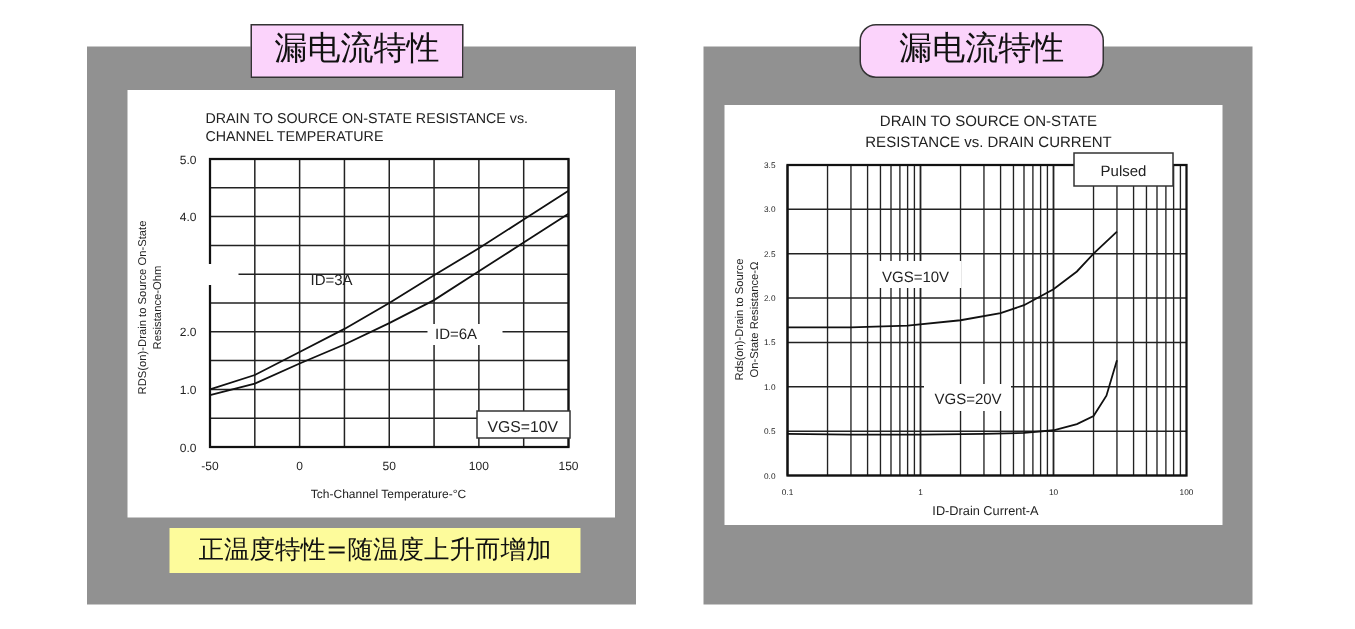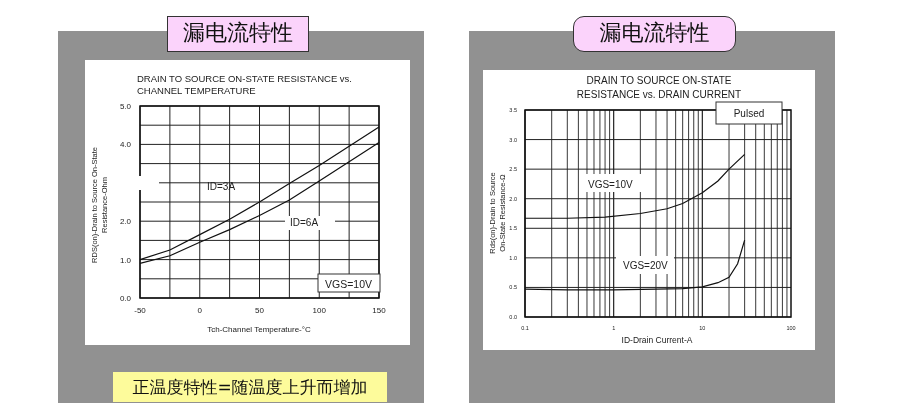--- a/index.html
+++ b/index.html
@@ -1,20 +1,20 @@
 <!DOCTYPE html>
 <html><head>
 <meta charset="utf-8">
 <style>
   html, body { margin:0; padding:0; }
   body { width:903px; height:419px; background:#ffffff; position:relative; overflow:hidden; font-family:"DejaVu Sans", sans-serif; }
   .panel { position:absolute; background:#919191; }
   .white { position:absolute; background:#ffffff; }
   .title-box { position:absolute; background:#fbd3fb; border:1px solid #333; color:#111; font-family:"DejaVu Sans", sans-serif; font-size:22px; text-align:center; box-sizing:border-box; line-height:32px; }
-  .note-box { position:absolute; background:#fdfb9b; color:#111; font-size:17px; line-height:30px; text-align:center; box-sizing:border-box; font-family:"DejaVu Sans", sans-serif;margin-top:20px; }
+  .note-box { position:absolute; background:#fdfb9b; color:#111; font-size:17px; line-height:30px; text-align:center; box-sizing:border-box; font-family:"DejaVu Sans", sans-serif; }
   svg text { font-family:"Liberation Sans", sans-serif; fill:#222; }
 </style>
 </head>
 <body>
 
 <div class="panel" style="left:58px; top:31px; width:366px; height:372px;"></div>
 <div class="white" style="left:85px; top:60px; width:325px; height:285px;"></div>
 <div class="title-box" style="left:167px; top:16px; width:142px; height:36px;">漏电流特性</div>
 <div class="note-box" style="left:113px; top:352px; width:274px; height:30px;">正温度特性=随温度上升而增加</div>
 

